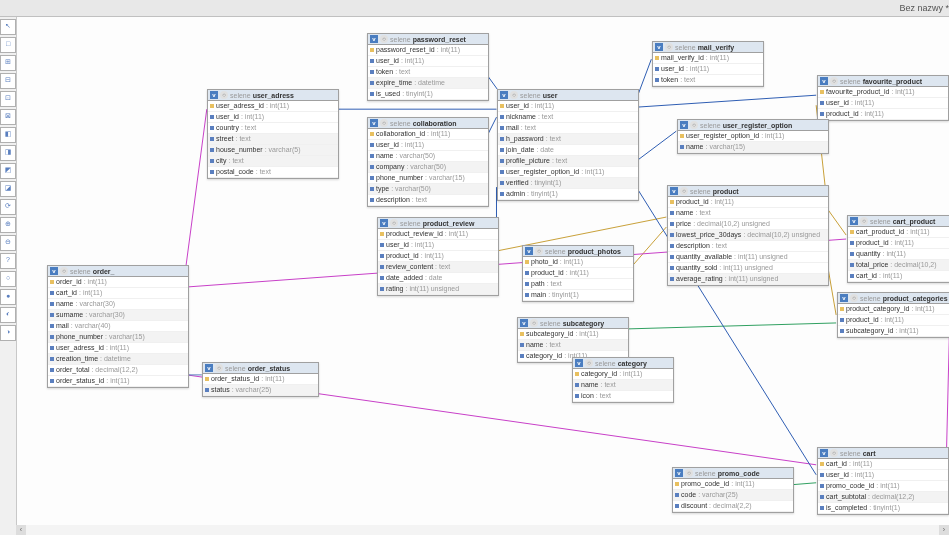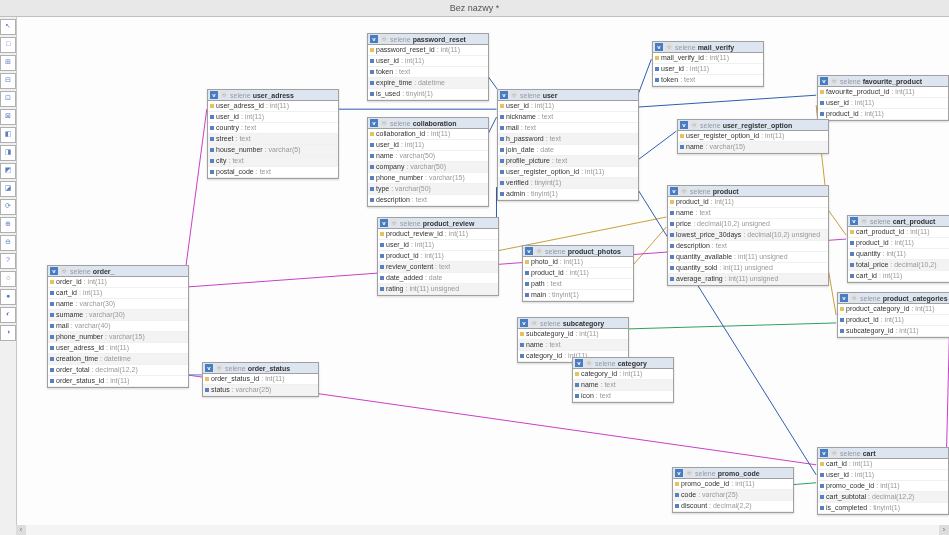--- a/index.html
+++ b/index.html
@@ -1,16 +1,16 @@
 <!DOCTYPE html>
 <html><head>
 <meta charset="utf-8">
 <style>
 html,body{margin:0;padding:0;font-family:Arial,Helvetica,sans-serif;font-size:8px;background:#f5f5f5;width:949px;height:535px;overflow:hidden}
-#title-bar{height:16px;background:#e8e8e8;border-bottom:1px solid #c0c0c0;text-align:center;line-height:16px;font-size:9px;color:#555}
+#title-bar{height:16px;background:#e8e8e8;border-bottom:1px solid #c0c0c0;text-align:right;line-height:16px;font-size:9px;color:#555}
 #main{display:flex;height:519px}
 #toolbar{width:16px;background:#f0f0f0;border-right:1px solid #c8c8c8;display:flex;flex-direction:column;gap:2px;padding-top:2px}
 #toolbar .tb{width:14px;height:14px;margin:0 auto;background:#fff;border:1px solid #b0b0b0;font-size:7px;text-align:center;line-height:12px;color:#5a7fbf;cursor:pointer}
 #canvas{flex:1;position:relative;background:#fdfdfd;overflow:hidden}
 .entity{position:absolute;background:#fff;border:1px solid #a0a0a0;box-shadow:0 1px 2px rgba(0,0,0,0.15);font-size:7px}
 .entity .hdr{background:#dde6f0;border-bottom:1px solid #a0a0a0;padding:1px 2px;display:flex;align-items:center;gap:2px}
 .entity .hdr .vico{display:inline-block;width:8px;height:8px;background:#4a7dc0;color:#fff;font-size:6px;text-align:center;line-height:8px;font-weight:bold}
 .entity .hdr .oico{display:inline-block;width:8px;height:8px;background:#e0e0e0;border-radius:50%;font-size:6px;text-align:center;line-height:8px;color:#666}
 .entity .schema{color:#999}
 .entity .tname{font-weight:bold;color:#333}

